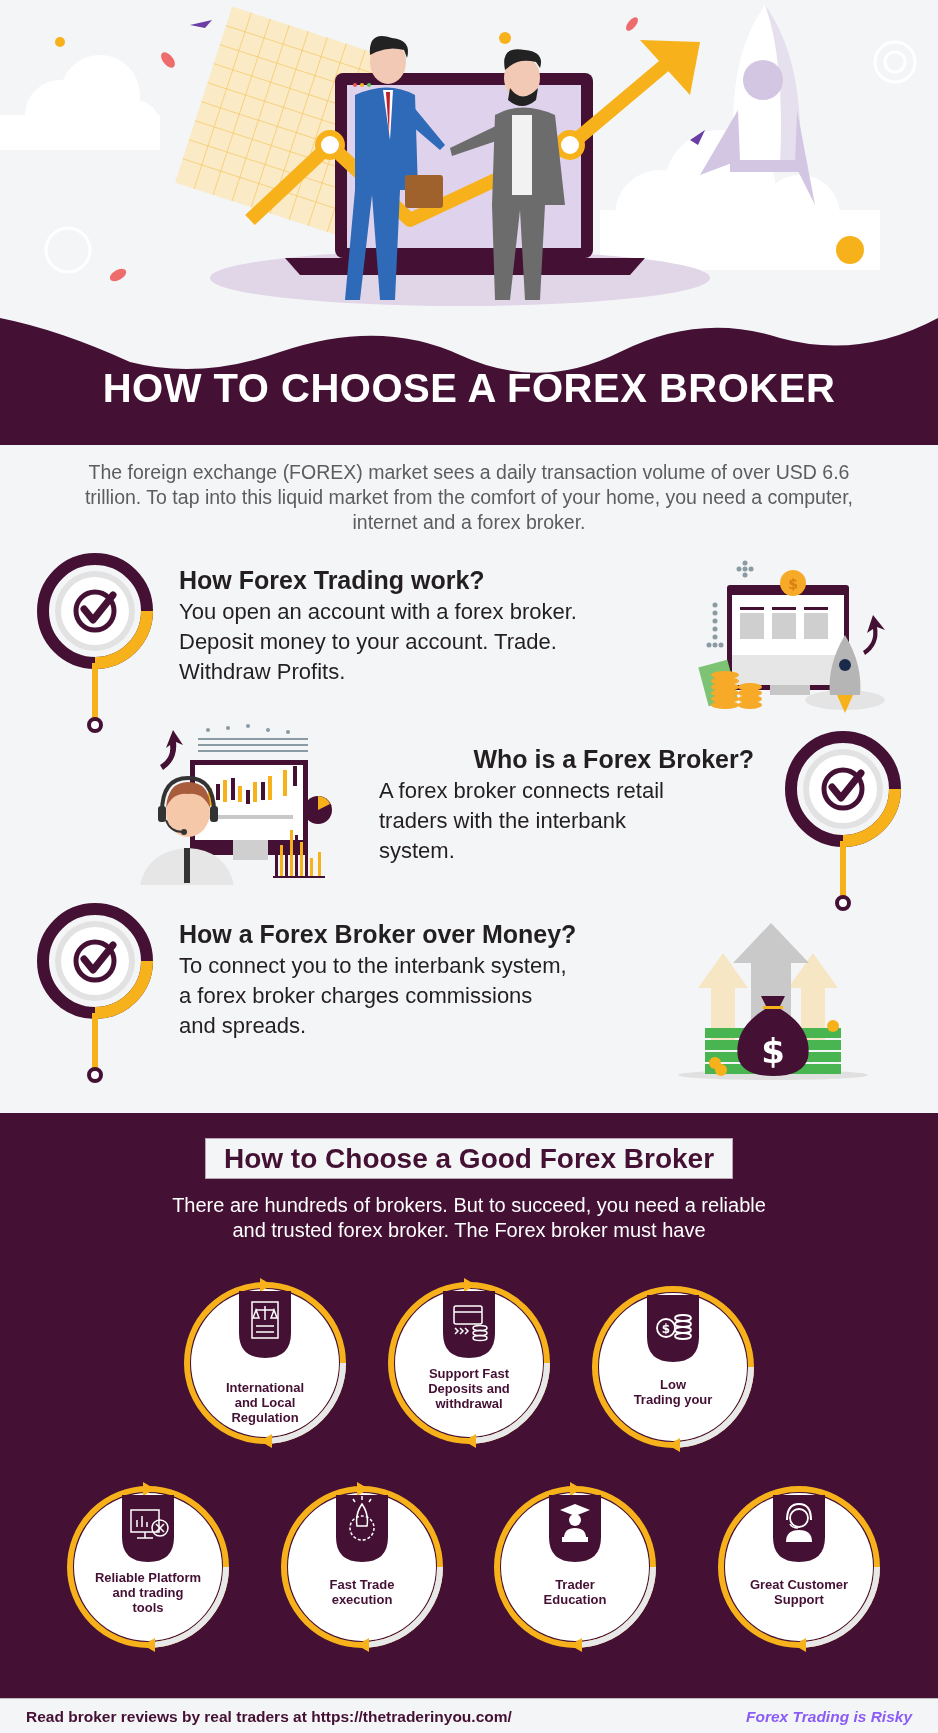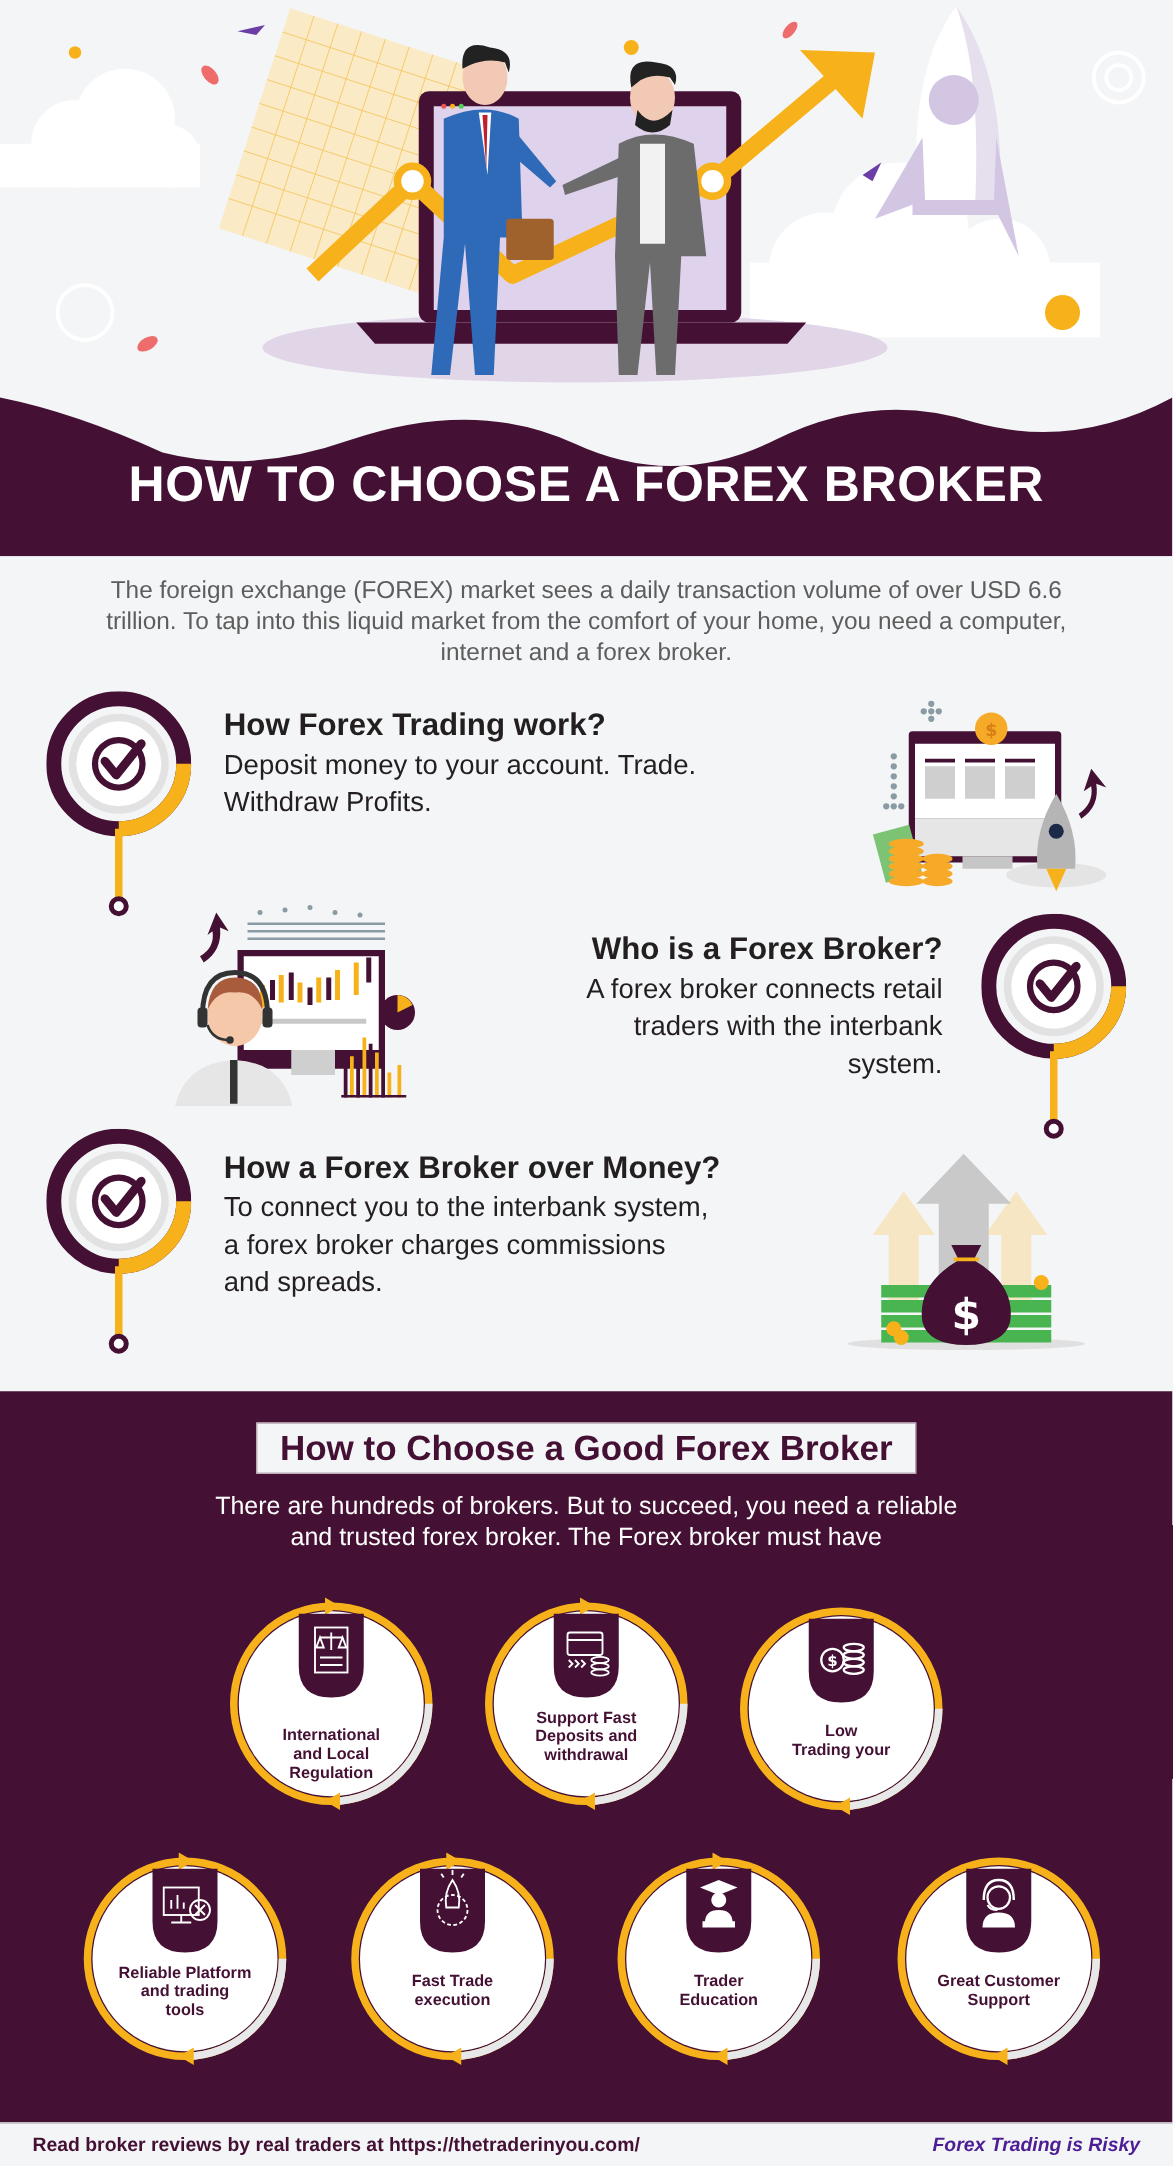--- a/index.html
+++ b/index.html
@@ -23,21 +23,21 @@
   .sub-title-box { position: absolute; left: 205px; top: 1138px; width: 528px; height: 41px; background: #f4f5f7; border: 1px solid #b8a6b3; display:flex; align-items:center; justify-content:center; }
   .sub-title { font-size: 28px; font-weight: bold; color: #441033; }
   .sub-intro { position: absolute; left: 100px; top: 1193px; width: 738px; text-align: center; color: #fff; font-size: 20px; line-height: 25px; }
 
   .feature { position: absolute; width: 170px; height: 170px; }
   .feature svg { position: absolute; left: 0; top: 0; }
   .feature-label { position: absolute; left: 20px; width: 130px; text-align: center; color: #441033; font-size: 13px; font-weight: bold; line-height: 15px; }
 
   .footer { position: absolute; left: 0; top: 1698px; width: 938px; height: 35px; background: #f4f5f7; border-top: 1px solid #bbb; }
   .footer-left { position: absolute; left: 26px; top: 9px; font-size: 15.5px; font-weight: bold; color: #441033; }
-  .footer-right { position: absolute; right: 26px; top: 9px; font-size: 15.5px; font-weight: bold; font-style: italic; color: #4c1d95; }
+  .footer-right { position: absolute; right: 26px; top: 9px; font-size: 15.5px; font-weight: bold; font-style: italic; color: #8b5cf6; }
 </style>
 </head>
 <body>
 
 <div class="hero">
   <svg width="938" height="445" viewBox="0 0 938 445">
 
     <g fill="#ffffff">
       <circle cx="60" cy="115" r="35"></circle>
         <circle cx="100" cy="95" r="40"></circle>
@@ -137,20 +137,21 @@
   <path d="M110 58 A52 52 0 0 1 58 110" fill="none" stroke="#f7b21b" stroke-width="12"></path>
   <circle cx="58" cy="58" r="40" fill="#e2e2e2"></circle>
   <circle cx="58" cy="58" r="34" fill="#ffffff"></circle>
   <circle cx="58" cy="58" r="19" fill="none" stroke="#441033" stroke-width="5"></circle>
   <path d="M47 56 L56 67 L76 42" fill="none" stroke="#441033" stroke-width="7" stroke-linecap="round" stroke-linejoin="round"></path>
   <rect x="55" y="110" width="6" height="60" fill="#f7b21b"></rect>
   <circle cx="58" cy="172" r="6" fill="#fff" stroke="#441033" stroke-width="4"></circle>
 </svg>
 <div class="step-title" style="left:179px;top:566px;">How Forex Trading work?</div>
 <div class="step-text" style="left:179px;top:597px;">
+  <div>You open an account with a forex broker.</div>
   <div>Deposit money to your account. Trade.</div>
   <div>Withdraw Profits.</div>
 </div>
 <svg class="abs" style="left:695px;top:555px;" width="200" height="160" viewBox="0 0 200 160">
   <g fill="#8a9ba3">
       <circle cx="50" cy="8" r="2.5"></circle>
       <circle cx="44" cy="14" r="2.5"></circle>
       <circle cx="50" cy="14" r="2.5"></circle>
       <circle cx="56" cy="14" r="2.5"></circle>
       <circle cx="50" cy="20" r="2.5"></circle>
@@ -249,21 +250,21 @@
   <rect x="46" y="128" width="6" height="35" fill="#333"></rect>
   <ellipse cx="50" cy="92" rx="22" ry="25" fill="#f6c8aa"></ellipse>
   <path d="M28 88 Q30 62 50 62 Q72 62 72 88 Q65 72 50 74 Q35 72 28 88Z" fill="#a85c3c"></path>
   <path d="M24 92 Q24 58 50 58 Q76 58 76 92" fill="none" stroke="#333" stroke-width="4"></path>
   <rect x="20" y="86" width="8" height="16" rx="3" fill="#333"></rect>
     <rect x="72" y="86" width="8" height="16" rx="3" fill="#333"></rect>
   <path d="M28 100 Q32 112 45 112" fill="none" stroke="#333" stroke-width="2"></path>
   <circle cx="46" cy="112" r="3" fill="#333"></circle>
 </svg>
 <div class="step-title" style="left:379px;top:745px;width:375px;text-align:right;">Who is a Forex Broker?</div>
-<div class="step-text" style="left:379px;top:776px;width:375px;text-align:right;">
+<div class="step-text" style="left:379px;top:776px;width:375px;text-align:left;">
   <div>A forex broker connects retail</div>
   <div>traders with the interbank</div>
   <div>system.</div>
 </div>
 <svg class="step-icon" style="left:785px;top:731px;" viewBox="0 0 116 186">
   <circle cx="58" cy="58" r="52" fill="none" stroke="#441033" stroke-width="12"></circle>
   <path d="M110 58 A52 52 0 0 1 58 110" fill="none" stroke="#f7b21b" stroke-width="12"></path>
   <circle cx="58" cy="58" r="40" fill="#e2e2e2"></circle>
   <circle cx="58" cy="58" r="34" fill="#ffffff"></circle>
   <circle cx="58" cy="58" r="19" fill="none" stroke="#441033" stroke-width="5"></circle>

